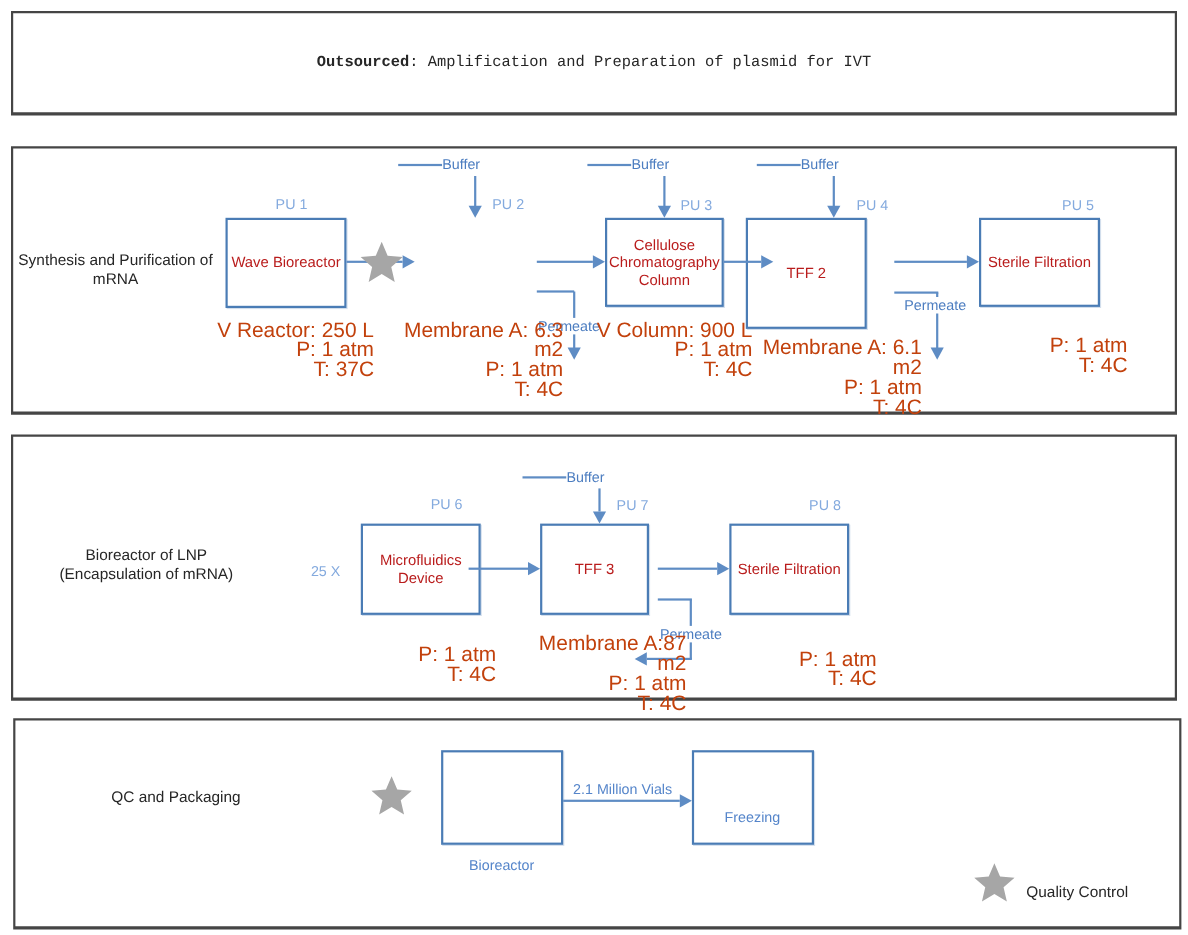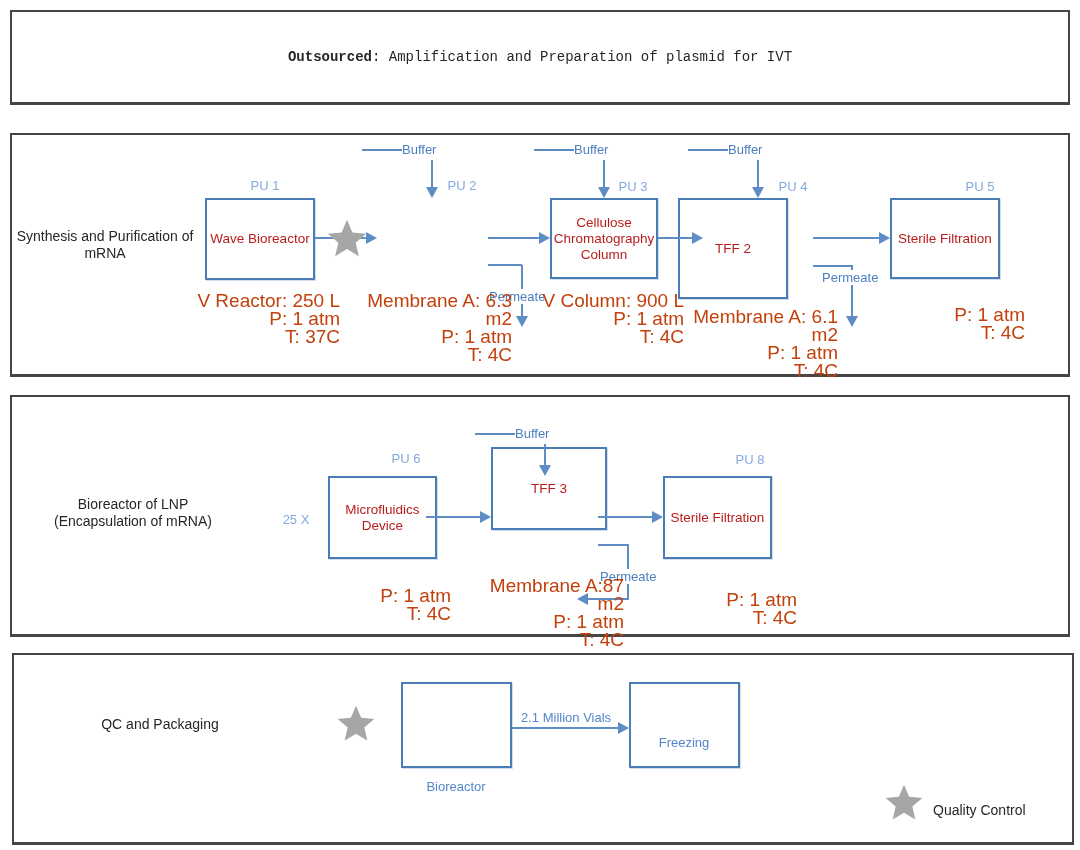--- a/index.html
+++ b/index.html
@@ -139,21 +139,21 @@
 
   <div class="pu" style="left:381px;top:451px">PU 6</div>
   <div class="pu" style="left:550px;top:452px">PU 7</div>
   <div class="pu" style="left:725px;top:452px">PU 8</div>
 
   <div class="pu" style="left:280px;top:512px;width:32px">25 X</div>
 
   <div class="pbox" style="left:328px;top:476px;width:109px;height:83px">
     <span>Microfluidics Device</span>
   </div>
-  <div class="pbox" style="left:491px;top:447px;width:116px;height:83px">
+  <div class="pbox" style="left:491px;top:476px;width:99px;height:83px">
     <span>TFF 3</span>
   </div>
   <div class="pbox" style="left:663px;top:476px;width:109px;height:83px">
     <span>Sterile Filtration</span>
   </div>
 
   <div class="hl" style="left:426px;top:516px;width:54px"></div>
   <div class="ar" style="left:480px;top:511px"></div>
   <div class="hl" style="left:598px;top:516px;width:54px"></div>
   <div class="ar" style="left:652px;top:511px"></div>

